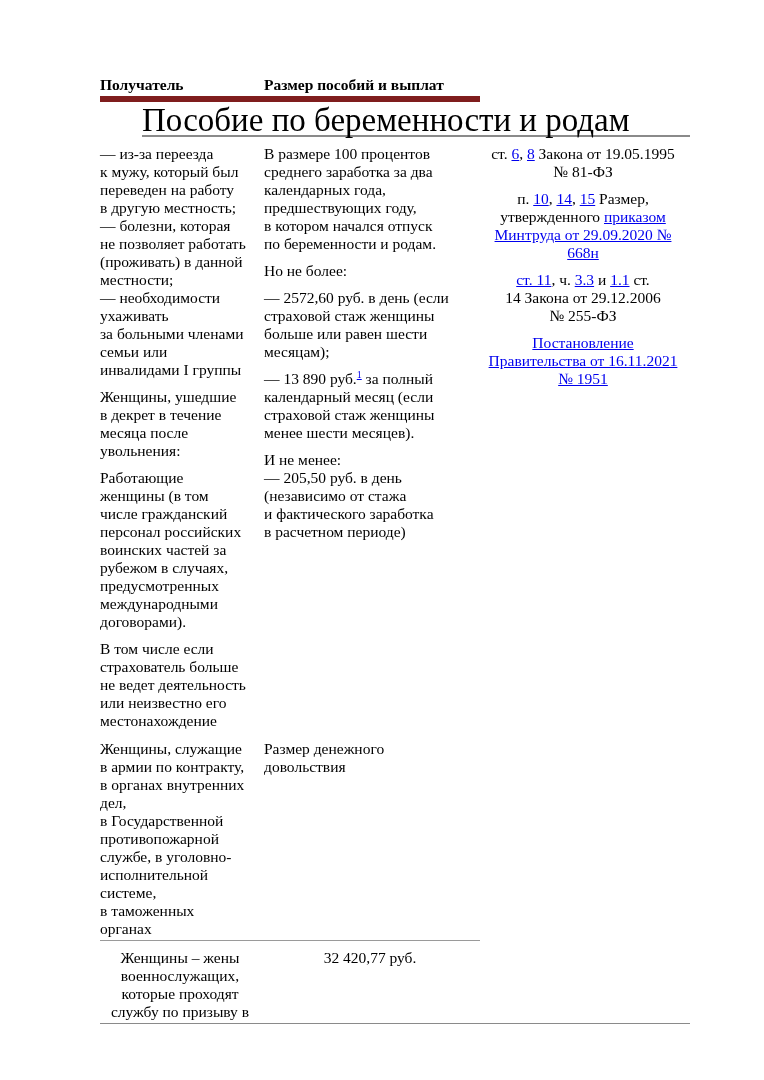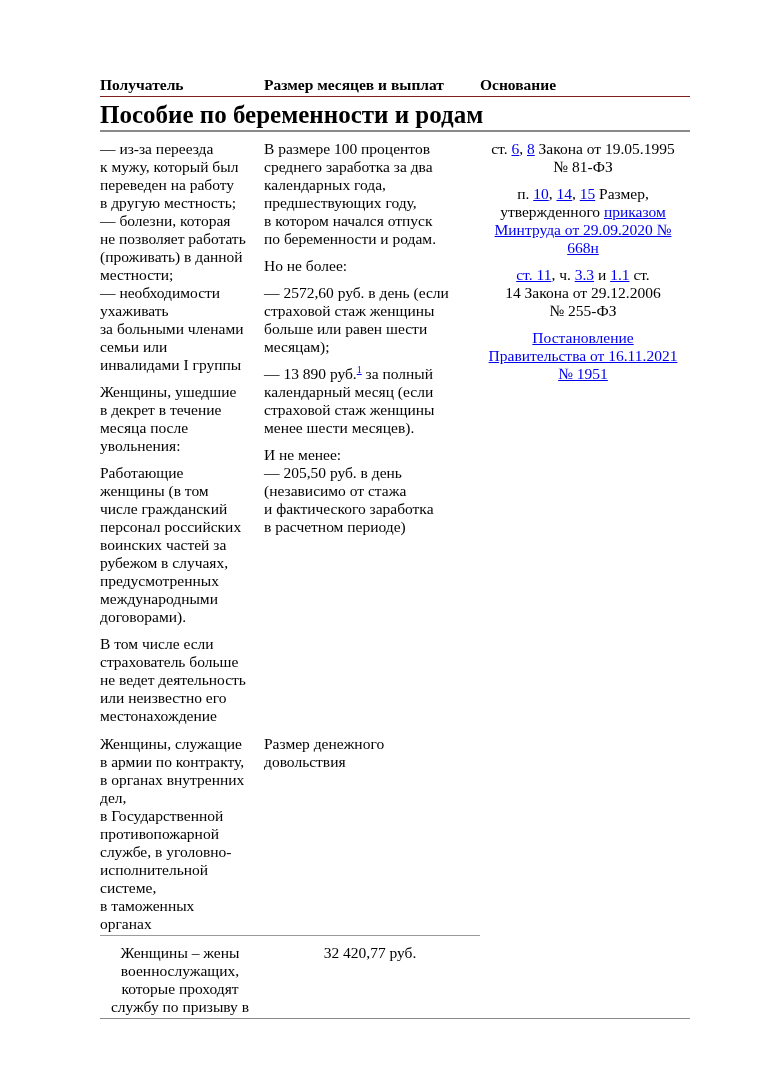--- a/index.html
+++ b/index.html
@@ -25,32 +25,33 @@
     display: grid;
     grid-template-columns: 164px 216px 210px;
   }
   .c1 { grid-column: 1; }
   .c2 { grid-column: 2; }
   .c3 { grid-column: 3; }
   .th {
     grid-row: 1;
     font-weight: bold;
     padding: 0 4px 2px 0;
-    border-bottom: 1px solid #7f1d1d;
+    border-bottom: 6px solid #7f1d1d;
     white-space: nowrap;
   }
   .title-cell {
     grid-row: 2;
     grid-column: 1 / 4;
-    font-size: 25px;
+    font-size: 33px;
     line-height: 26px;
-    font-weight: bold;
+    font-weight: normal;
     padding: 5px 0 2px 0;
     border-bottom: 2px solid #8a8a8a;
     white-space: nowrap;
+    margin-left: 42px;
   }
   .cell {
     padding: 8px 4px 2px 0;
   }
   .cell p {
     margin: 0 0 9px 0;
     white-space: pre-line;
   }
   .cell p:last-child { margin-bottom: 0; }
   .r1 { grid-row: 3; }
@@ -68,22 +69,21 @@
     font-size: 10px;
     line-height: 0;
     vertical-align: super;
   }
 </style>
 </head>
 <body>
 
 <div class="tbl">
   <div class="th c1">Получатель</div>
-  <div class="th c2">Размер месяцев и выплат</div>
-  <div class="th c3">Основание</div>
+  <div class="th c2">Размер пособий и выплат</div>
 
   <div class="title-cell">Пособие по беременности и родам</div>
 
   <div class="cell r1 c1">
       <p><span>— из-за переезда
 к мужу, который был
 переведен на работу
 в другую местность;
 — болезни, которая
 не позволяет работать

